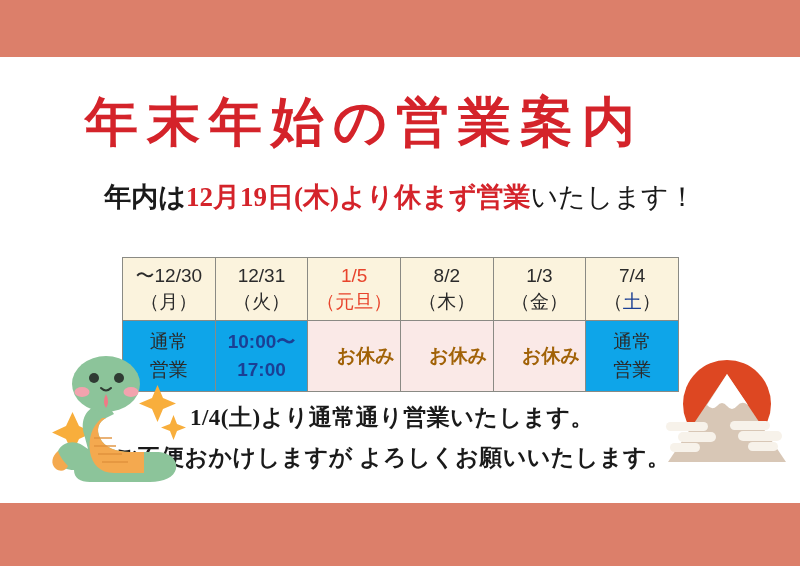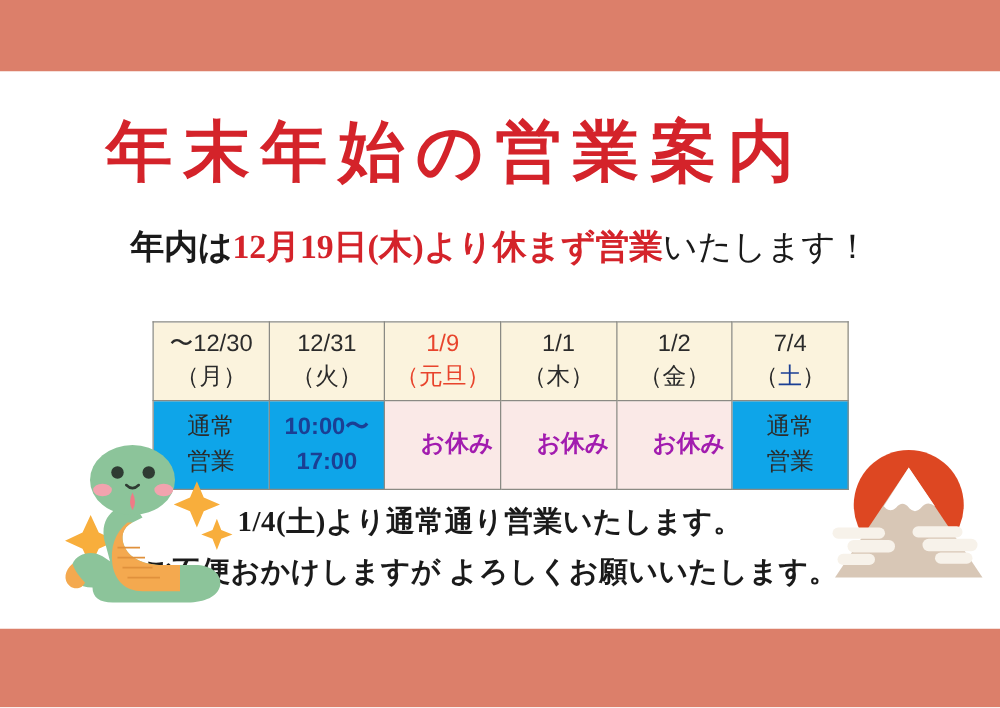--- a/index.html
+++ b/index.html
@@ -116,21 +116,21 @@
   }
   #schedule .bd {
     height: 70px;
     background: #0ea5e9;
     font-size: 19px;
     line-height: 1.45;
     color: #2b2b2b;
   }
   #schedule .bd.closed {
     background: #fae9e7;
-    color: #a21caf;
+    color: #a16207;
     font-weight: bold;
     padding-left: 23px;
   }
   #schedule .bd.hours {
     color: #1b3f94;
     font-weight: bold;
   }
   #schedule .hd.holiday {
     color: #e8442c;
   }
@@ -197,29 +197,29 @@
       <tr>
         <td class="hd">
           <span class="cell-line">〜12/30</span>
           <span class="cell-line">（月）</span>
         </td>
         <td class="hd">
           <span class="cell-line">12/31</span>
           <span class="cell-line">（火）</span>
         </td>
         <td class="hd holiday">
-          <span class="cell-line">1/9</span>
+          <span class="cell-line">1/5</span>
           <span class="cell-line">（元旦）</span>
         </td>
         <td class="hd">
-          <span class="cell-line">1/1</span>
+          <span class="cell-line">8/2</span>
           <span class="cell-line">（木）</span>
         </td>
         <td class="hd">
-          <span class="cell-line">1/2</span>
+          <span class="cell-line">1/3</span>
           <span class="cell-line">（金）</span>
         </td>
         <td class="hd">
           <span class="cell-line">7/4</span>
           <span class="cell-line"><span>（</span><span class="sat">土</span><span>）</span></span>
         </td>
       </tr>
       <tr>
         <td class="bd">
           <span class="cell-line">通常</span>

